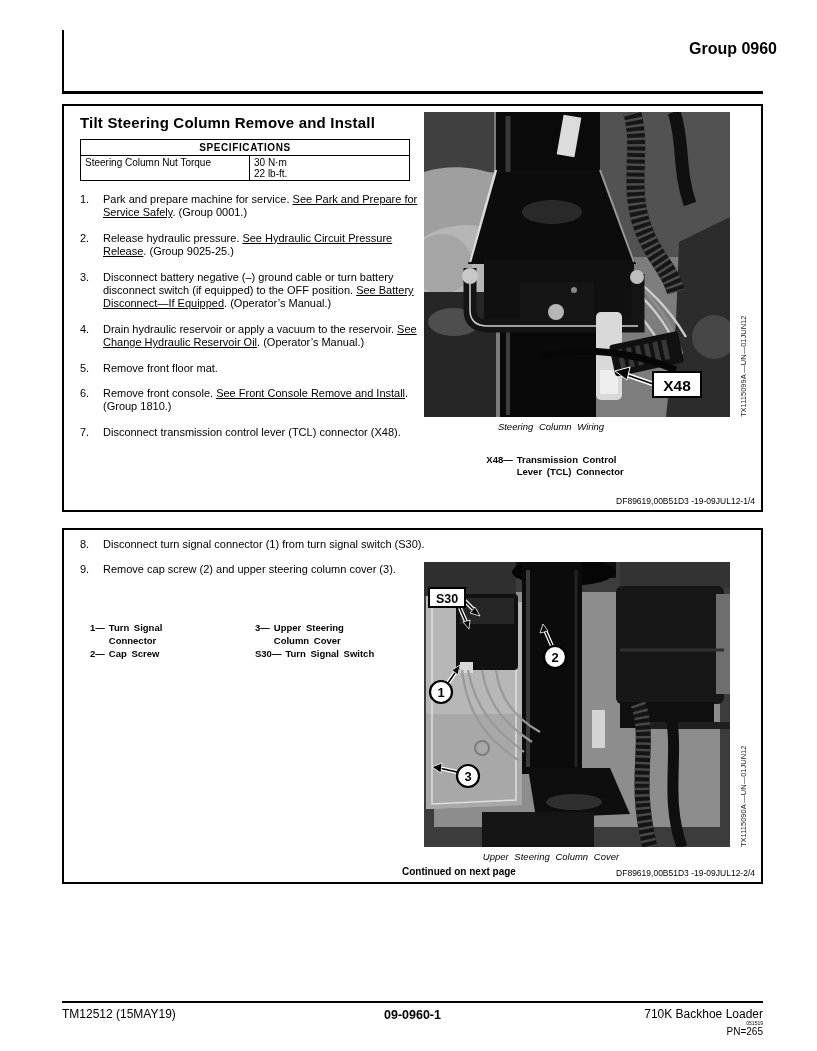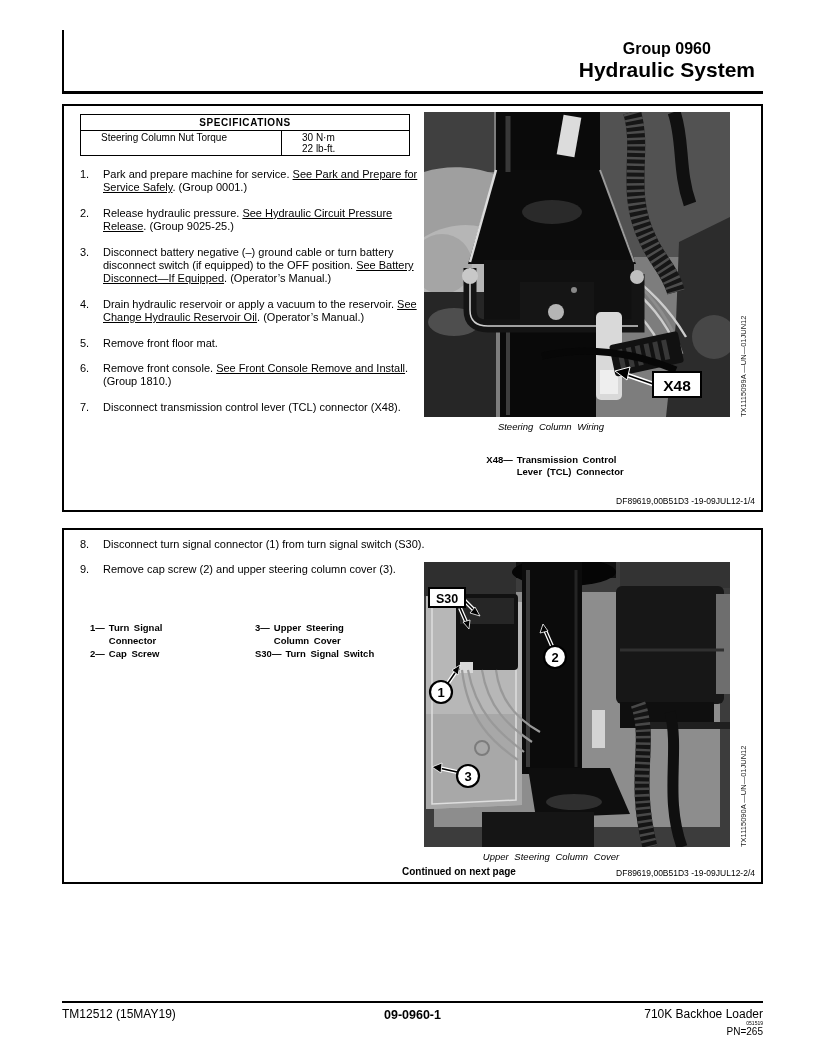--- a/index.html
+++ b/index.html
@@ -2,34 +2,34 @@
 <html><head>
 <meta charset="utf-8">
 <style>
   html,body{margin:0;padding:0;background:#fff;}
   .page{position:relative;width:817px;height:1051px;background:#fff;color:#000;
         font-family:"Liberation Sans",sans-serif;overflow:hidden;}
 
   
   .hdr-vline{position:absolute;left:62px;top:30px;width:2px;height:62px;background:#000;}
   .hdr-hline{position:absolute;left:62px;top:91px;width:701px;height:3px;background:#000;}
-  .hdr-text{position:absolute;right:62px;top:40px;text-align:center;line-height:1.15;}
+  .hdr-text{position:absolute;right:40px;top:40px;text-align:right;line-height:1.15;}
   .hdr-group{font-size:16px;font-weight:bold;}
   .hdr-title{font-size:21px;font-weight:bold;}
 
   
   .box{position:absolute;left:62px;width:701px;border:2px solid #000;box-sizing:border-box;background:#fff;}
   .box1{top:104px;height:408px;}
   .box2{top:528px;height:356px;}
 
   .col-left{position:absolute;left:16px;top:8px;width:346px;}
   .sec-title{font-size:15px;font-weight:bold;margin:0 0 8px 0;letter-spacing:.2px;}
 
   table.spec{border-collapse:collapse;width:330px;margin:0 0 12px 0;border-radius:18px;}
-  table.spec th,table.spec td{border:1.5px solid #000;font-size:10px;padding:1px 20px;vertical-align:top;text-align:left;}
+  table.spec th,table.spec td{border:1.5px solid #000;font-size:10px;padding:1px 4px;vertical-align:top;text-align:left;}
   table.spec th{text-align:center;font-size:10px;letter-spacing:.6px;padding:2px;}
   table.spec td.c1{width:160px;}
 
   .step{display:flex;font-size:11px;line-height:1.22;margin-bottom:12px;}
   .step .num{flex:none;width:23px;}
   .step .body{flex:1;}
   .xref{text-decoration:underline;}
 
   .fig{position:absolute;width:254px;}
   .fig1{left:360px;top:6px;}
@@ -64,26 +64,26 @@
   .ftr-pn{position:absolute;right:54px;top:1026px;font-size:10px;}
 </style>
 </head>
 <body>
 
 <div class="page">
 
   <div class="hdr-vline"></div>
   <div class="hdr-text">
     <div class="hdr-group">Group 0960</div>
-    <div class="hdr-title">Hydraulic System</div>
   </div>
   <div class="hdr-hline"></div>
 
   <section class="box box1">
     <div class="col-left">
+      <h2 class="sec-title">Tilt Steering Column Remove and Install</h2>
 
       <table class="spec">
         <thead>
           <tr>
               <th colspan="2">SPECIFICATIONS</th>
             </tr>
         </thead>
         <tbody>
           <tr>
             <td class="c1">Steering Column Nut Torque</td>

